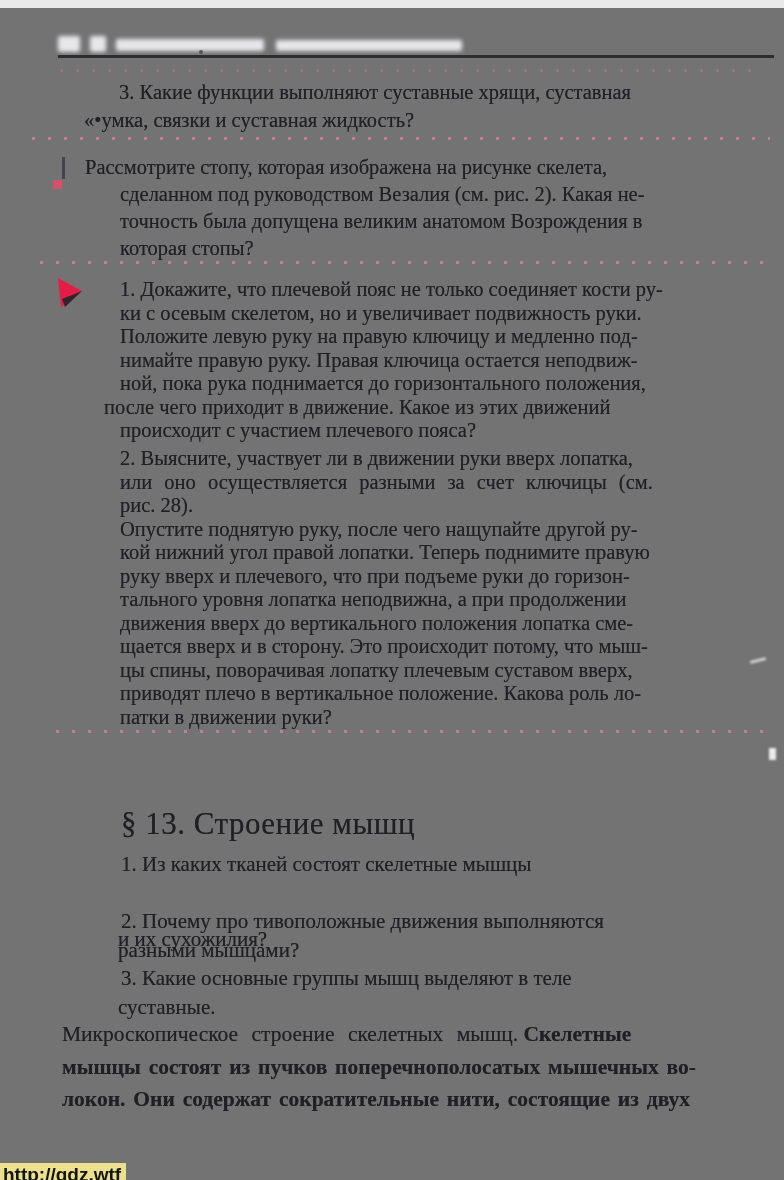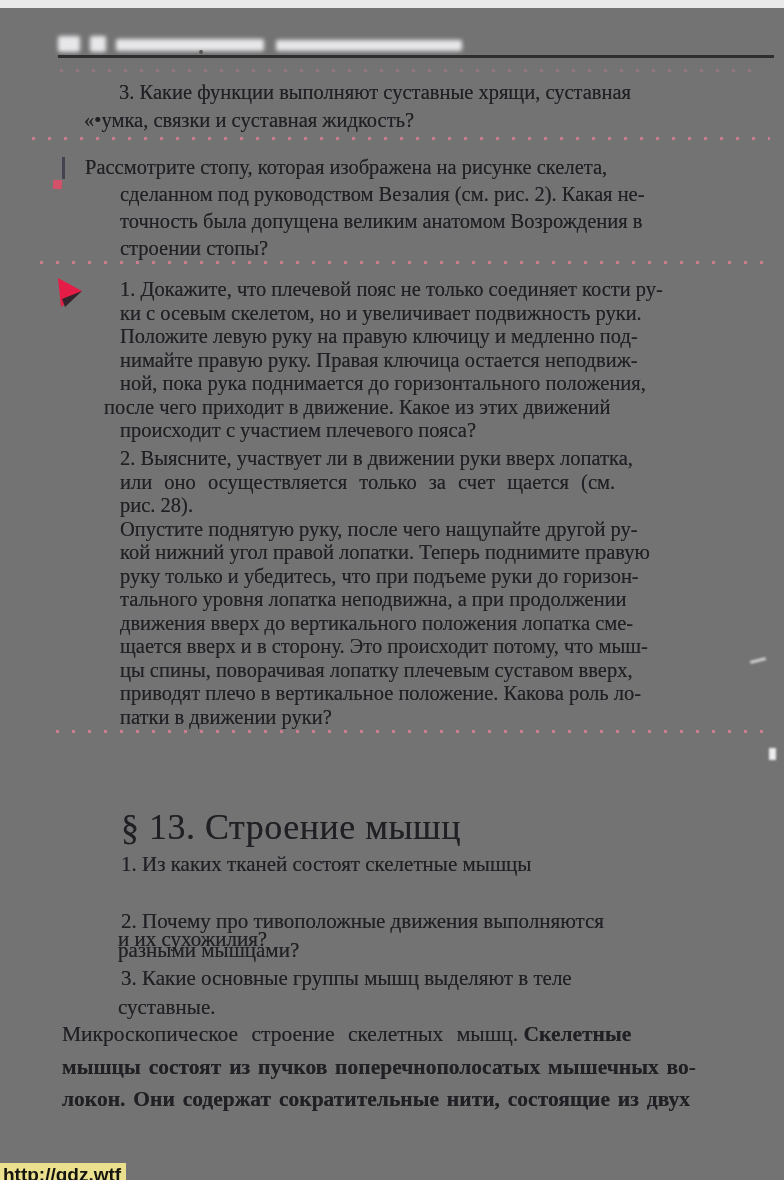--- a/index.html
+++ b/index.html
@@ -19,21 +19,21 @@
   .dots.faint{opacity:.35;}
   
   .tl{position:absolute;white-space:nowrap;font-size:20.5px;line-height:23px;
     text-shadow:0 0 .5px rgba(20,20,25,.55);}
   .ws1{word-spacing:7px;}
   
   .bar-marker{position:absolute;left:62px;top:149px;width:2.5px;height:22px;background:#43434f;}
   .sq-marker{position:absolute;left:53px;top:172px;width:9px;height:9px;background:#d5516a;transform:rotate(4deg);}
   .tri-marker{position:absolute;left:56px;top:270px;}
   
-  .heading{position:absolute;left:121px;top:798px;font-size:36px;letter-spacing:.5px;
+  .heading{position:absolute;left:121px;top:798px;font-size:31px;letter-spacing:.5px;
     text-shadow:0 0 .6px rgba(20,20,25,.6);}
   
   .para-line{position:absolute;left:62px;white-space:nowrap;font-size:21.5px;
     text-shadow:0 0 .5px rgba(20,20,25,.55);}
   .bold{font-weight:bold;}
   .lead-spaced{word-spacing:8px;}
   .jspace{word-spacing:2.5px;}
   
   .smudge1{position:absolute;left:750px;top:651px;width:16px;height:3px;background:#cfcfd2;
     transform:rotate(-14deg);filter:blur(1px);}
@@ -64,46 +64,46 @@
 
   <div class="dots faint" style="left:60px;top:61px;width:700px;"></div>
   <div class="dots" style="left:32px;top:129px;width:738px;"></div>
 
   <div>
     <div class="bar-marker"></div>
     <div class="sq-marker"></div>
     <div class="tl" style="left:85px;top:148px;">Рассмотрите стопу, которая изображена на рисунке скелета,</div>
     <div class="tl" style="left:120px;top:175px;">сделанном под руководством Везалия (см. рис. 2). Какая не-</div>
     <div class="tl" style="left:120px;top:202px;">точность была допущена великим анатомом Возрождения в</div>
-    <div class="tl" style="left:120px;top:229px;">строении стопы?</div>
+    <div class="tl" style="left:120px;top:229px;">которая стопы?</div>
   </div>
 
   <div class="dots" style="left:40px;top:253px;width:730px;"></div>
 
   <div>
     <div class="tri-marker">
       <svg width="28" height="30" viewBox="0 0 28 30">
         <polygon points="2,0 26,13 5,29" fill="#e51d46"></polygon>
         <polygon points="6,21 26,13 9,29" fill="#33232d"></polygon>
       </svg>
     </div>
     <div class="tl" style="left:120px;top:270px;">1. Докажите, что плечевой пояс не только соединяет кости ру-</div>
     <div class="tl" style="left:120px;top:293.5px;">ки с осевым скелетом, но и увеличивает подвижность руки.</div>
     <div class="tl" style="left:120px;top:317px;">Положите левую руку на правую ключицу и медленно под-</div>
     <div class="tl" style="left:120px;top:340.5px;">нимайте правую руку. Правая ключица остается неподвиж-</div>
     <div class="tl" style="left:120px;top:364px;">ной, пока рука поднимается до горизонтального положения,</div>
     <div class="tl" style="left:104px;top:387.5px;">после чего приходит в движение. Какое из этих движений</div>
     <div class="tl" style="left:120px;top:411px;font-family:Liberation Serif, serif;">происходит с участием плечевого пояса?</div>
 
     <div class="tl" style="left:120px;top:439px;">2. Выясните, участвует ли в движении руки вверх лопатка,</div>
-    <div class="tl ws1" style="left:120px;top:462.5px;">или оно осуществляется только за счет щается (см.</div>
+    <div class="tl ws1" style="left:120px;top:462.5px;">или оно осуществляется разными за счет ключицы (см.</div>
     <div class="tl" style="left:120px;top:486px;">рис. 28).</div>
     <div class="tl" style="left:120px;top:509.5px;">Опустите поднятую руку, после чего нащупайте другой ру-</div>
     <div class="tl" style="left:120px;top:533px;">кой нижний угол правой лопатки. Теперь поднимите правую</div>
-    <div class="tl" style="left:120px;top:556.5px;">руку только и убедитесь, что при подъеме руки до горизон-</div>
+    <div class="tl" style="left:120px;top:556.5px;">руку вверх и плечевого, что при подъеме руки до горизон-</div>
     <div class="tl" style="left:120px;top:580px;">тального уровня лопатка неподвижна, а при продолжении</div>
     <div class="tl" style="left:120px;top:603.5px;">движения вверх до вертикального положения лопатка сме-</div>
     <div class="tl" style="left:120px;top:627px;">щается вверх и в сторону. Это происходит потому, что мыш-</div>
     <div class="tl" style="left:120px;top:650.5px;">цы спины, поворачивая лопатку плечевым суставом вверх,</div>
     <div class="tl" style="left:120px;top:674px;">приводят плечо в вертикальное положение. Какова роль ло-</div>
     <div class="tl" style="left:120px;top:697.5px;">патки в движении руки?</div>
   </div>
 
   <div class="dots" style="left:56px;top:722px;width:714px;"></div>
 

